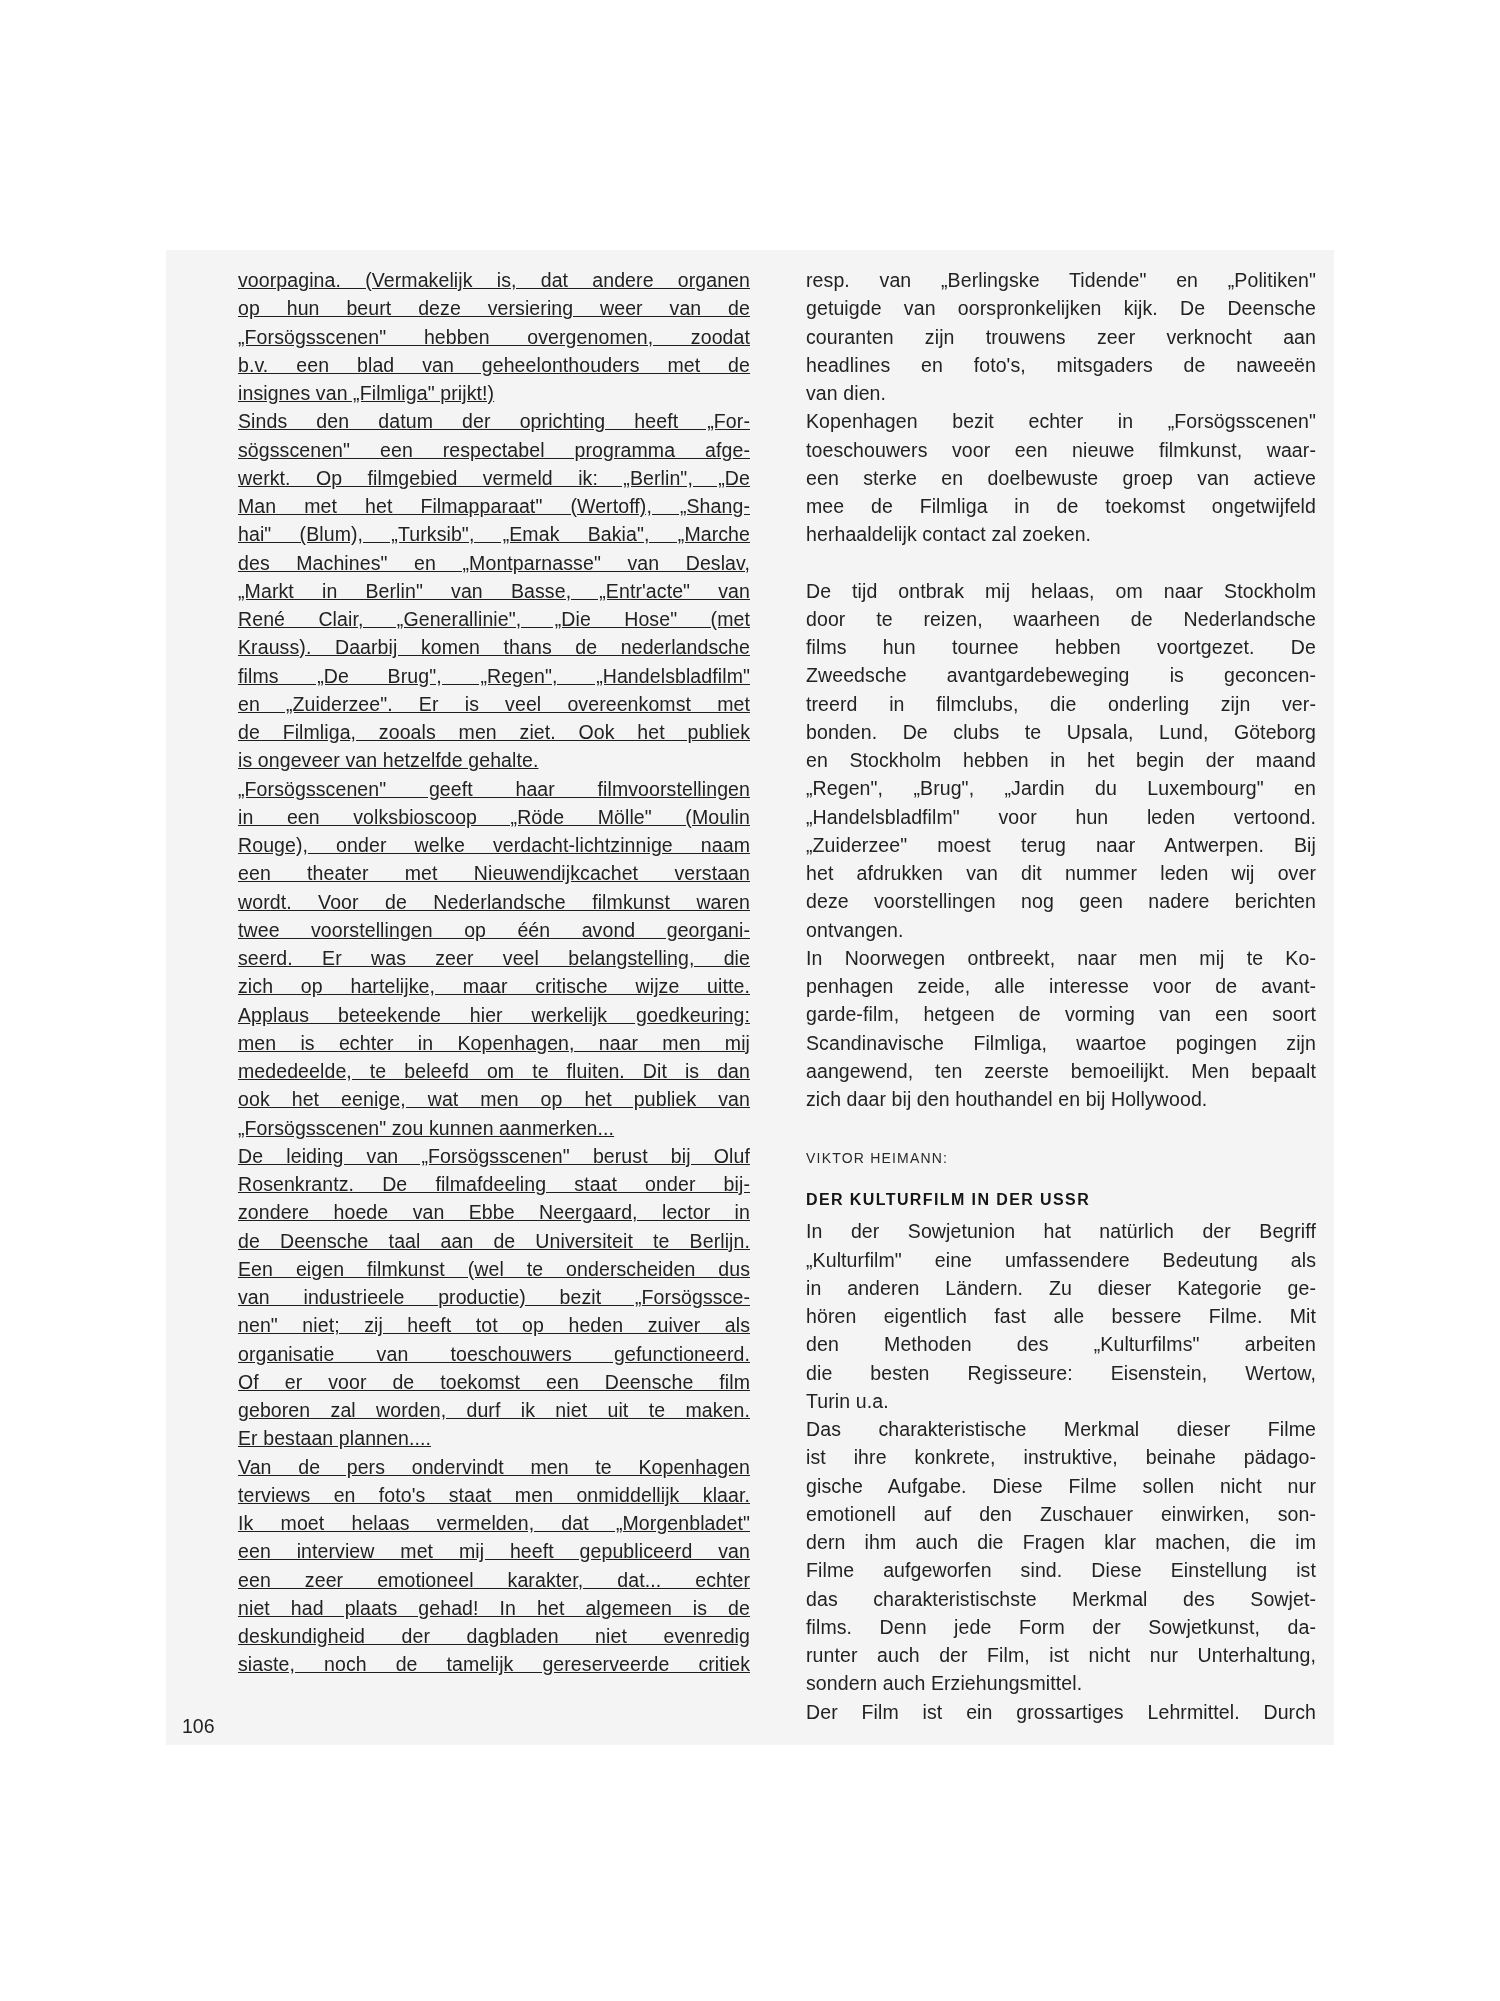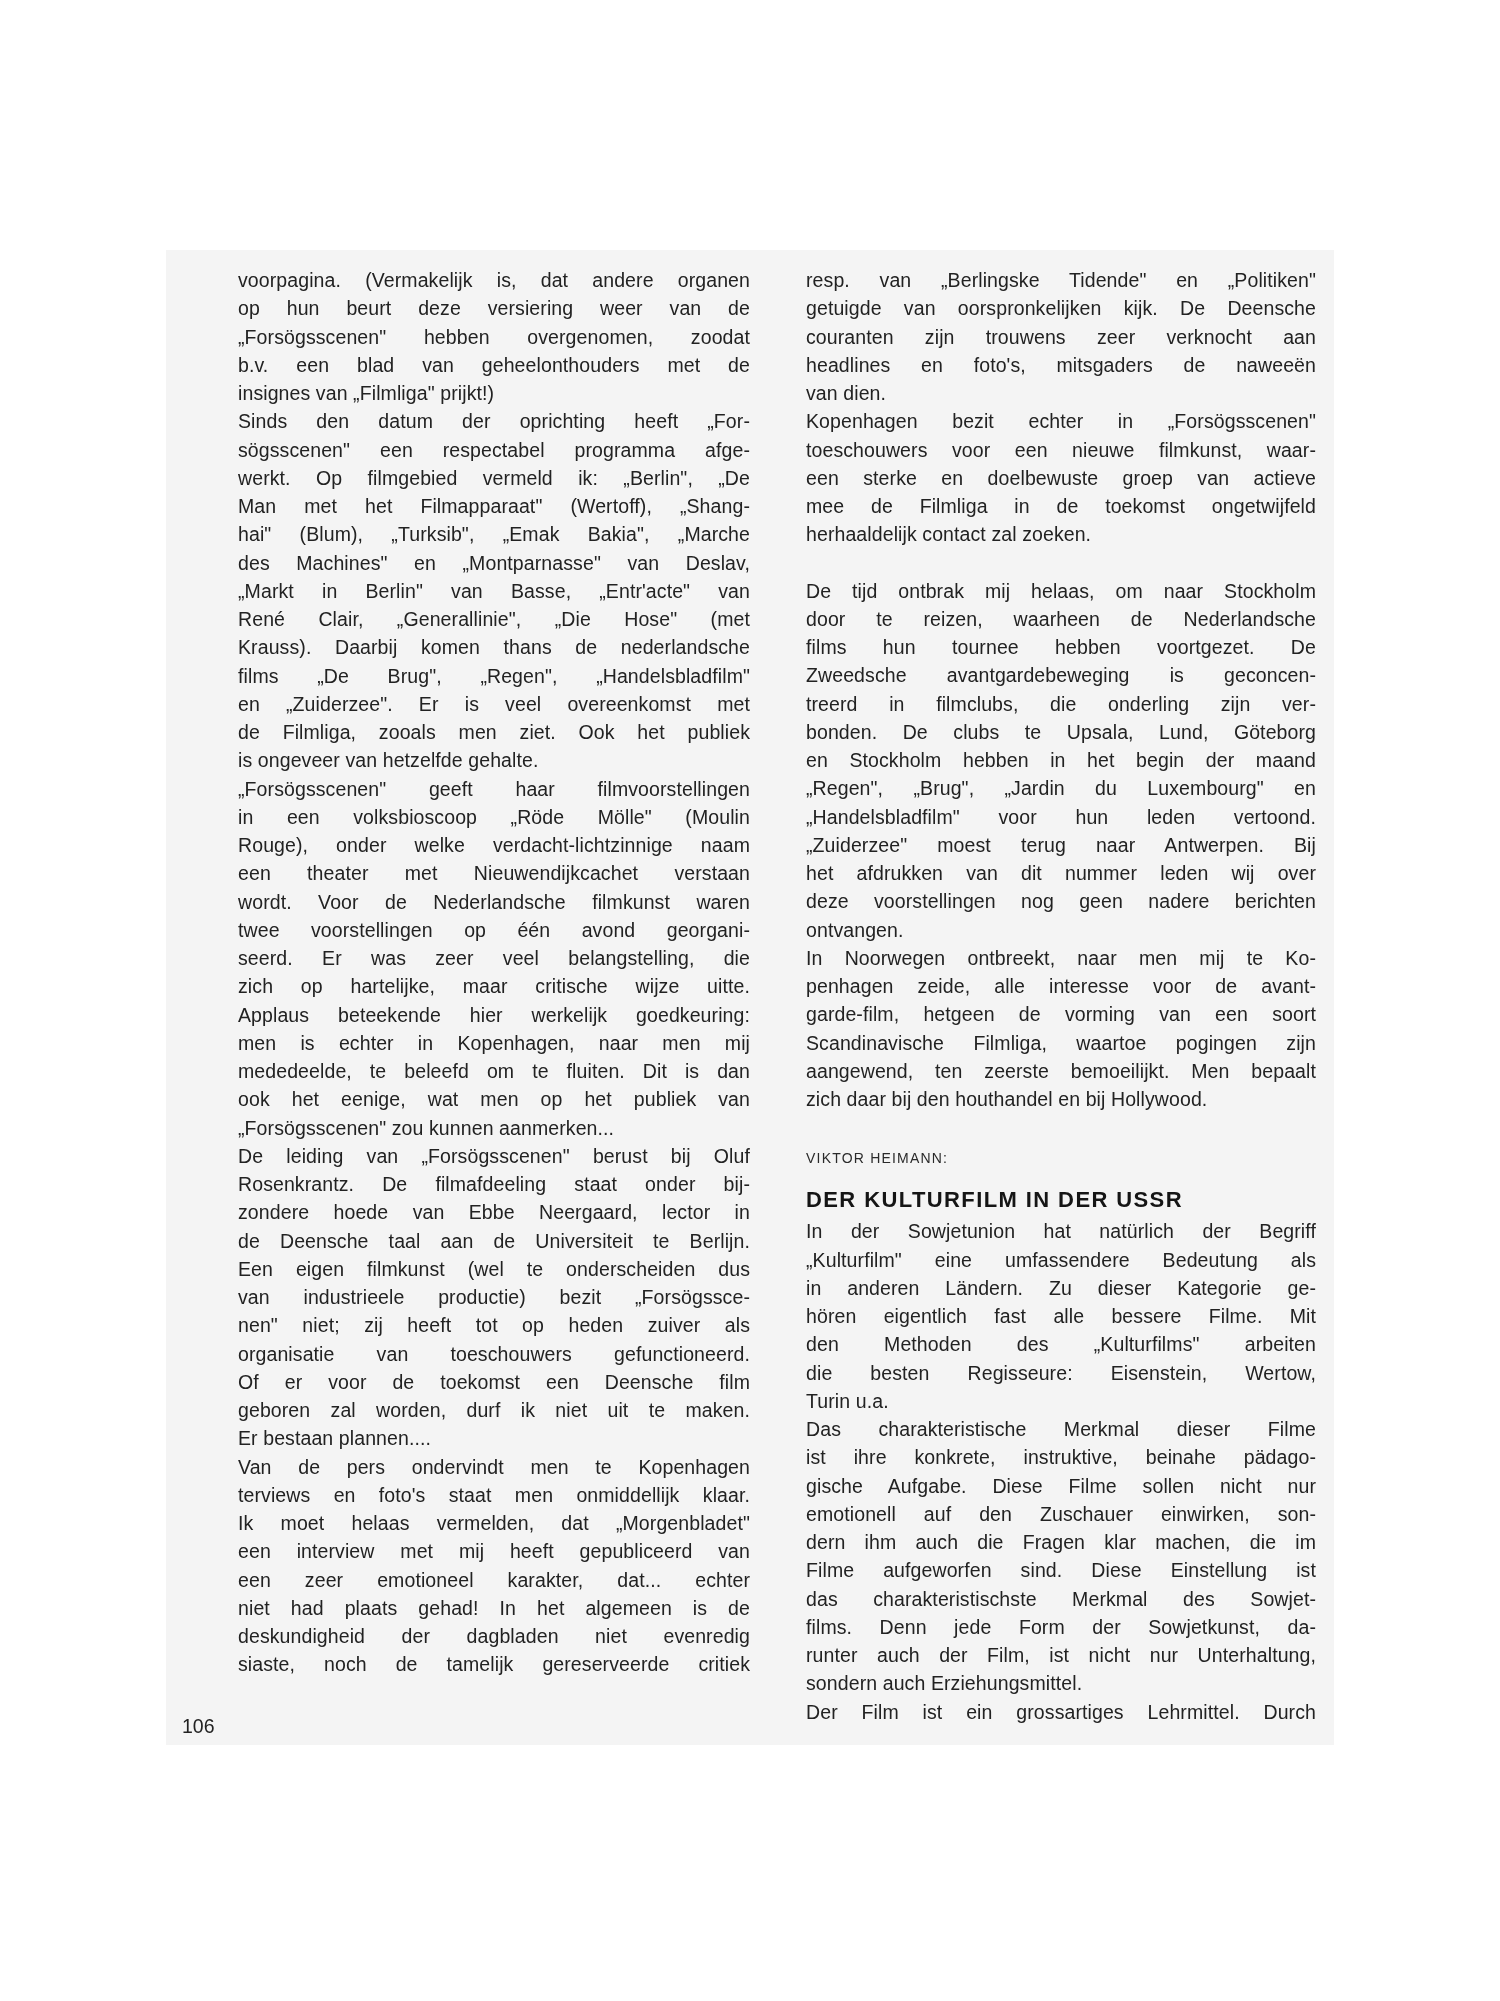--- a/index.html
+++ b/index.html
@@ -14,21 +14,21 @@
   .scan {
     position: absolute;
     left: 166px; top: 250px;
     width: 1168px; height: 1495px;
     background: #f4f4f4;
   }
   .col {
     position: absolute;
     top: 266px;
   }
-  .col-left { left: 238px; width: 512px; }
+  .col-left { left: 238px; width: 512px; text-decoration: underline; }
   .col-right { left: 806px; width: 510px; }
   .line {
     display: block;
     height: 28.25px;
     line-height: 28.25px;
     font-size: 19.5px;
     white-space: nowrap;
     text-align: justify;
     text-align-last: justify;
     letter-spacing: 0.1px;
@@ -37,21 +37,21 @@
   .line.last { text-align-last: left; }
   .gap { height: 28px; }
   .gap-small { height: 14px; }
   .author {
     font-size: 14px;
     letter-spacing: 1.2px;
     height: 34px; line-height: 34px;
     color: #2a2a2a;
   }
   .title {
-    font-size: 22px;
+    font-size: 16px;
     font-weight: bold;
     letter-spacing: 1.4px;
     height: 34px; line-height: 34px;
     color: #151515;
   }
   .page-number {
     position: absolute;
     left: 182px; top: 1712px;
     font-size: 19.5px;
     line-height: 28px;

